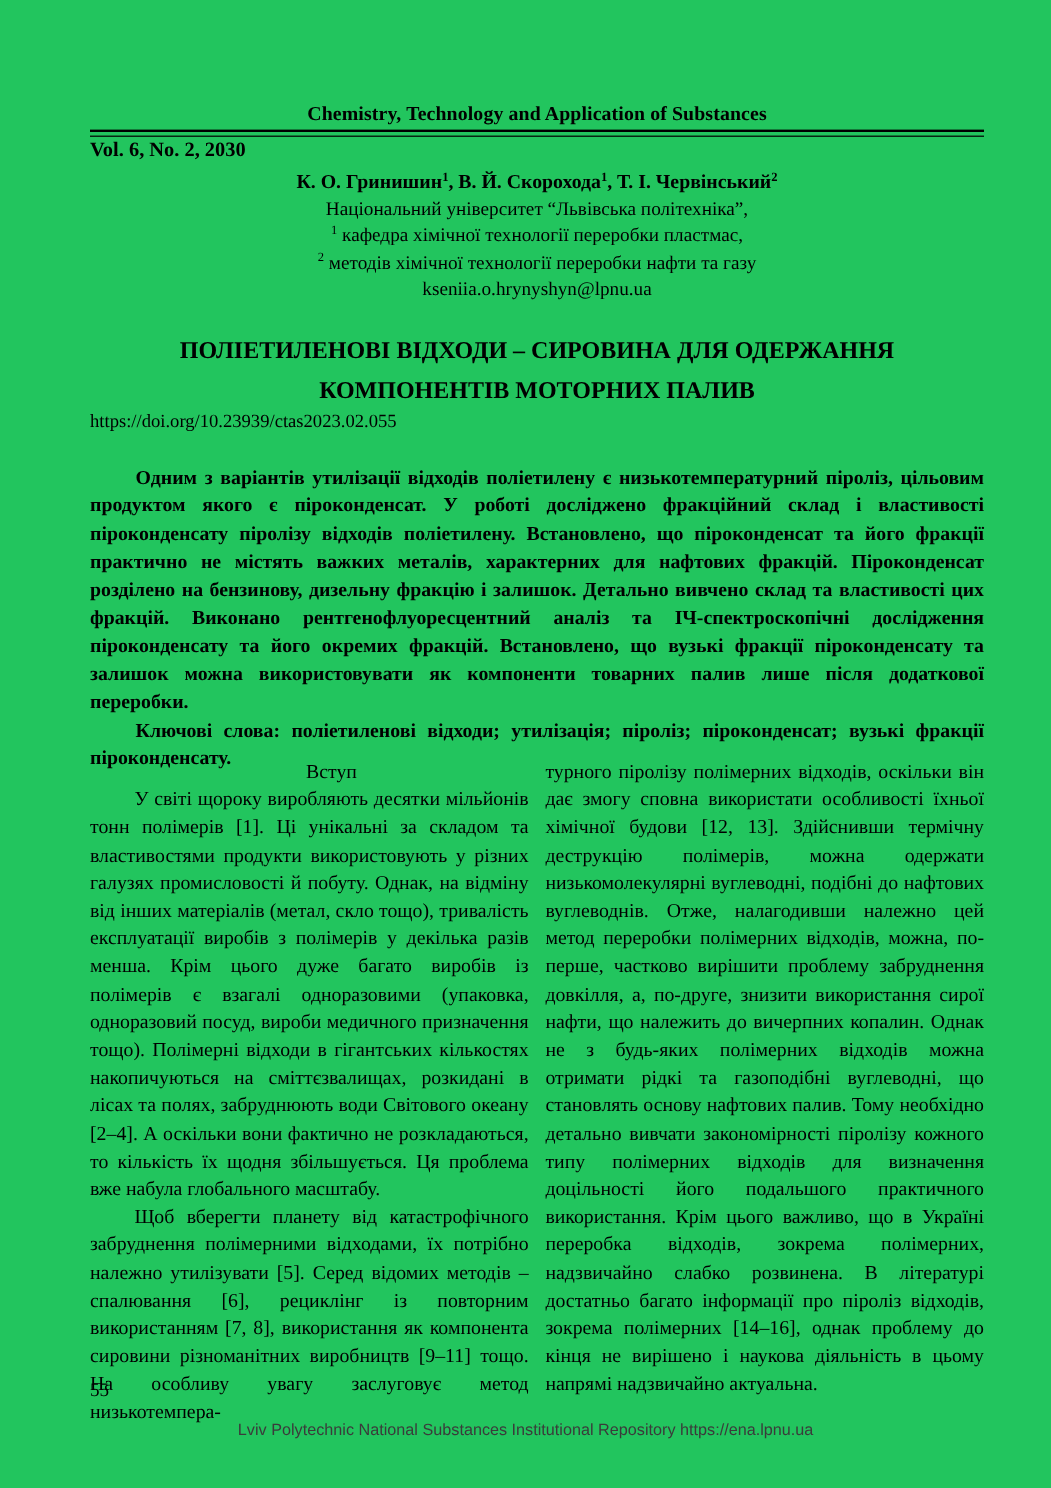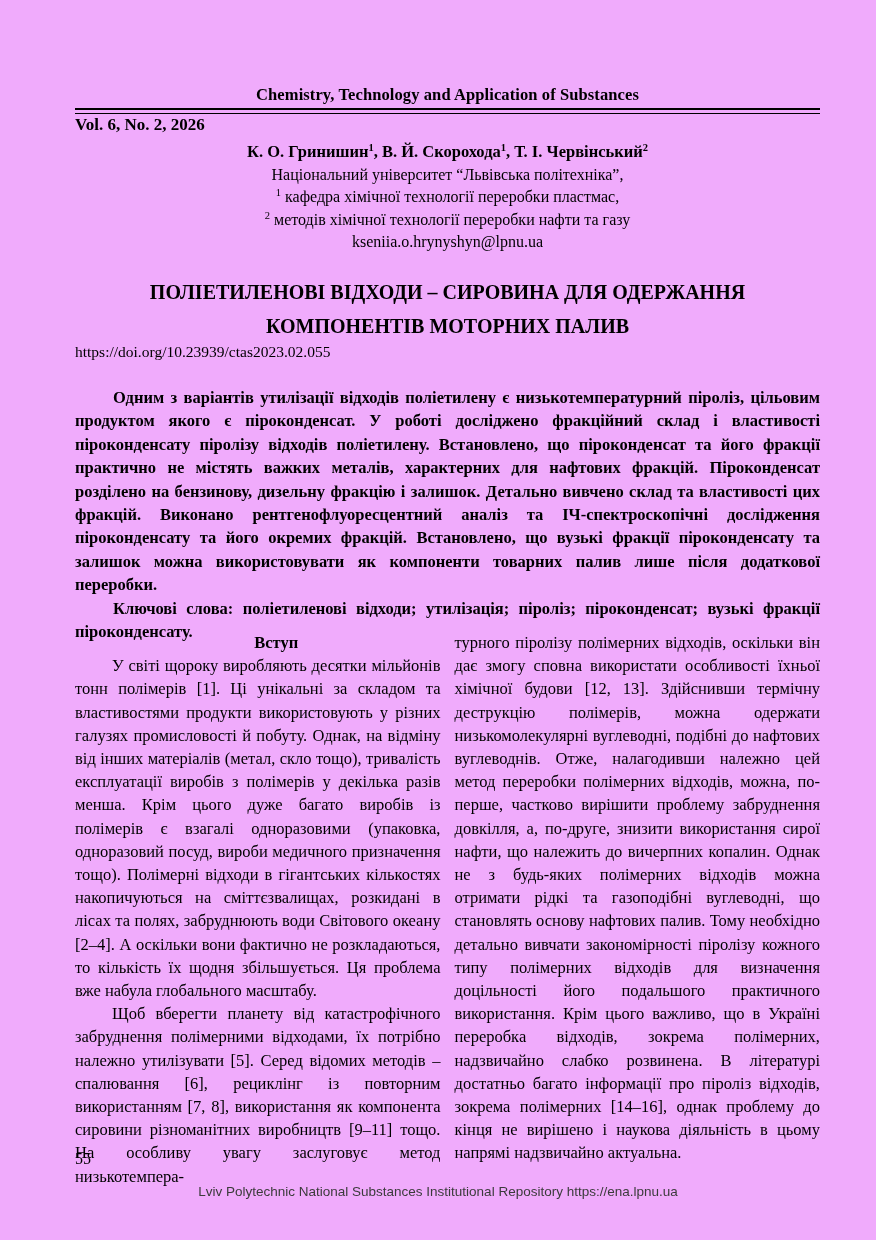--- a/index.html
+++ b/index.html
@@ -4,21 +4,21 @@
 <style>
   html, body {
     margin: 0;
     padding: 0;
     background: #ffffff;
   }
   .page {
     position: relative;
     width: 876px;
     height: 1240px;
-    background: #f0abfc;
+    background: #22c55e;
     color: #000000;
     font-family: "Liberation Serif", serif;
     overflow: hidden;
   }
   .content-block {
     position: absolute;
     left: 75px;
     width: 745px;
   }
 
@@ -95,21 +95,21 @@
     gap: 14px;
   }
   .col {
     flex: 1 1 0;
     font-size: 16.5px;
     line-height: 23.2px;
     text-align: justify;
   }
   .section-heading {
     text-align: center;
-    font-weight: bold;
+    font-weight: normal;
     margin: 0 0 1px 0;
   }
   .col p {
     margin: 0;
     text-indent: 37px;
   }
   .col p.no-indent {
     text-indent: 0;
   }
 
@@ -131,21 +131,21 @@
   }
 </style>
 </head>
 <body>
 
 <div class="page">
 
   <div class="content-block journal-header">
     <div class="journal-title">Chemistry, Technology and Application of Substances</div>
     <div class="double-rule"></div>
-    <div class="volume-line">Vol. 6, No. 2, 2026</div>
+    <div class="volume-line">Vol. 6, No. 2, 2030</div>
   </div>
 
   <div class="content-block authors-block">
     <div class="authors-line"><span>К. О. Гринишин</span><sup>1</sup><span>, В. Й. Скорохода</span><sup>1</sup><span>, Т. І. Червінський</span><sup>2</sup></div>
     <div>Національний університет “Львівська політехніка”,</div>
     <div><sup>1</sup><span> кафедра хімічної технології переробки пластмас,</span></div>
     <div><sup>2</sup><span> методів хімічної технології переробки нафти та газу</span></div>
     <div>kseniia.o.hrynyshyn@lpnu.ua</div>
   </div>
 

